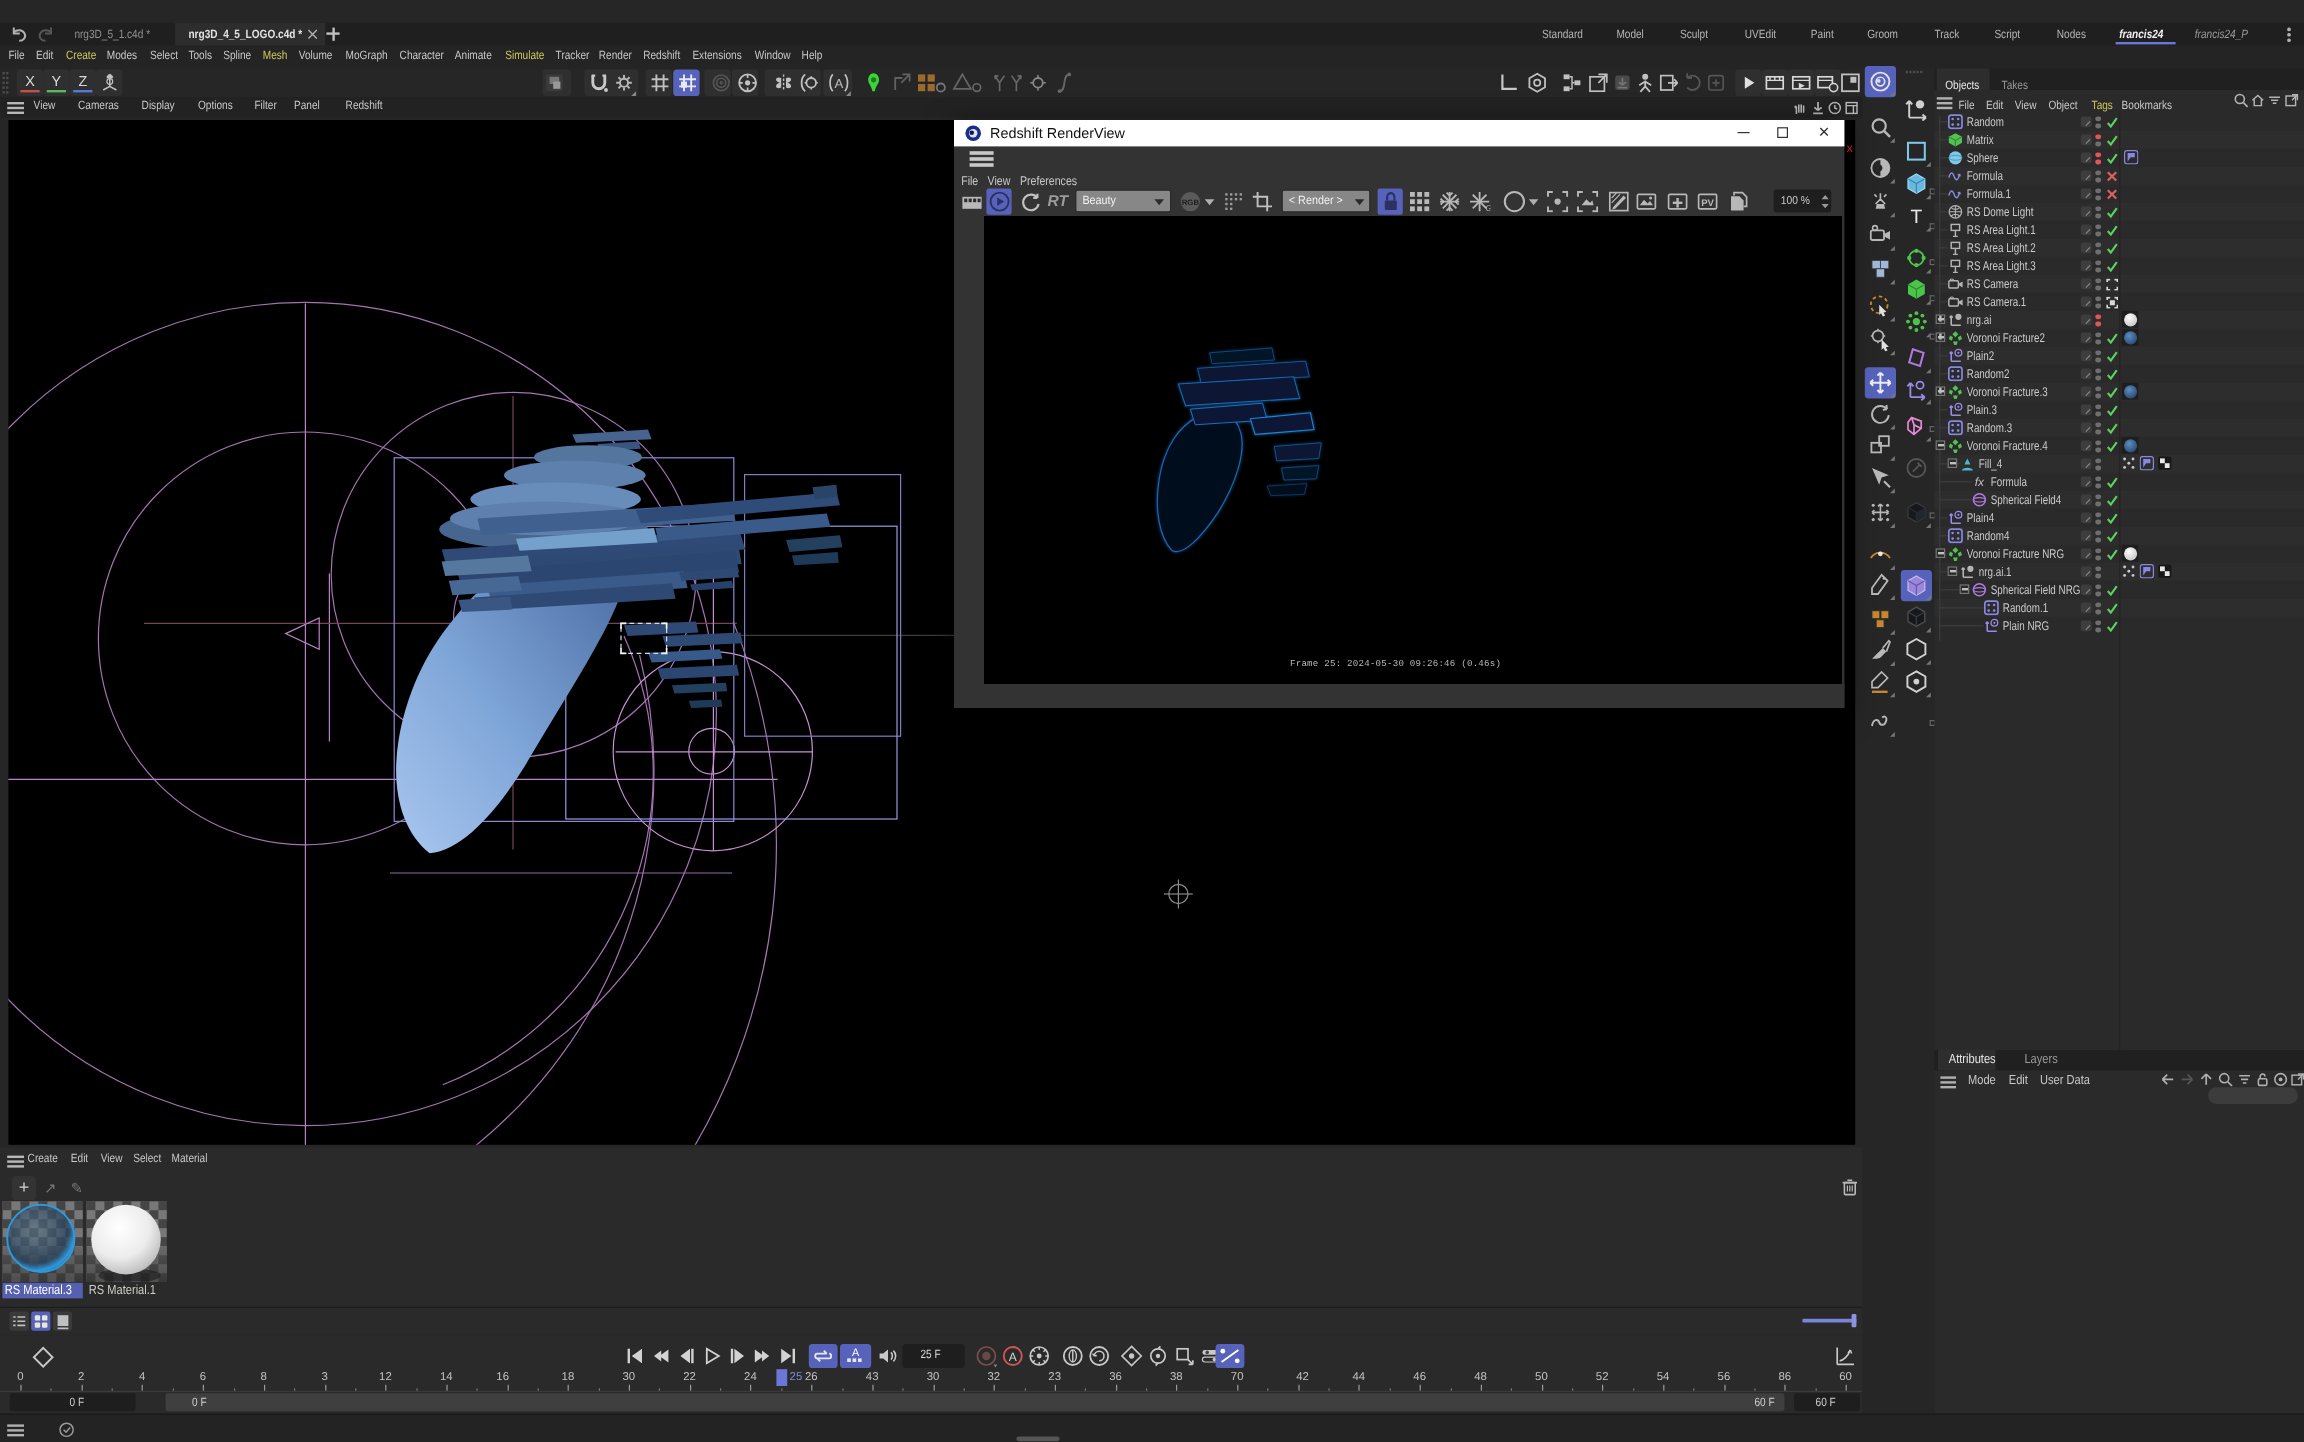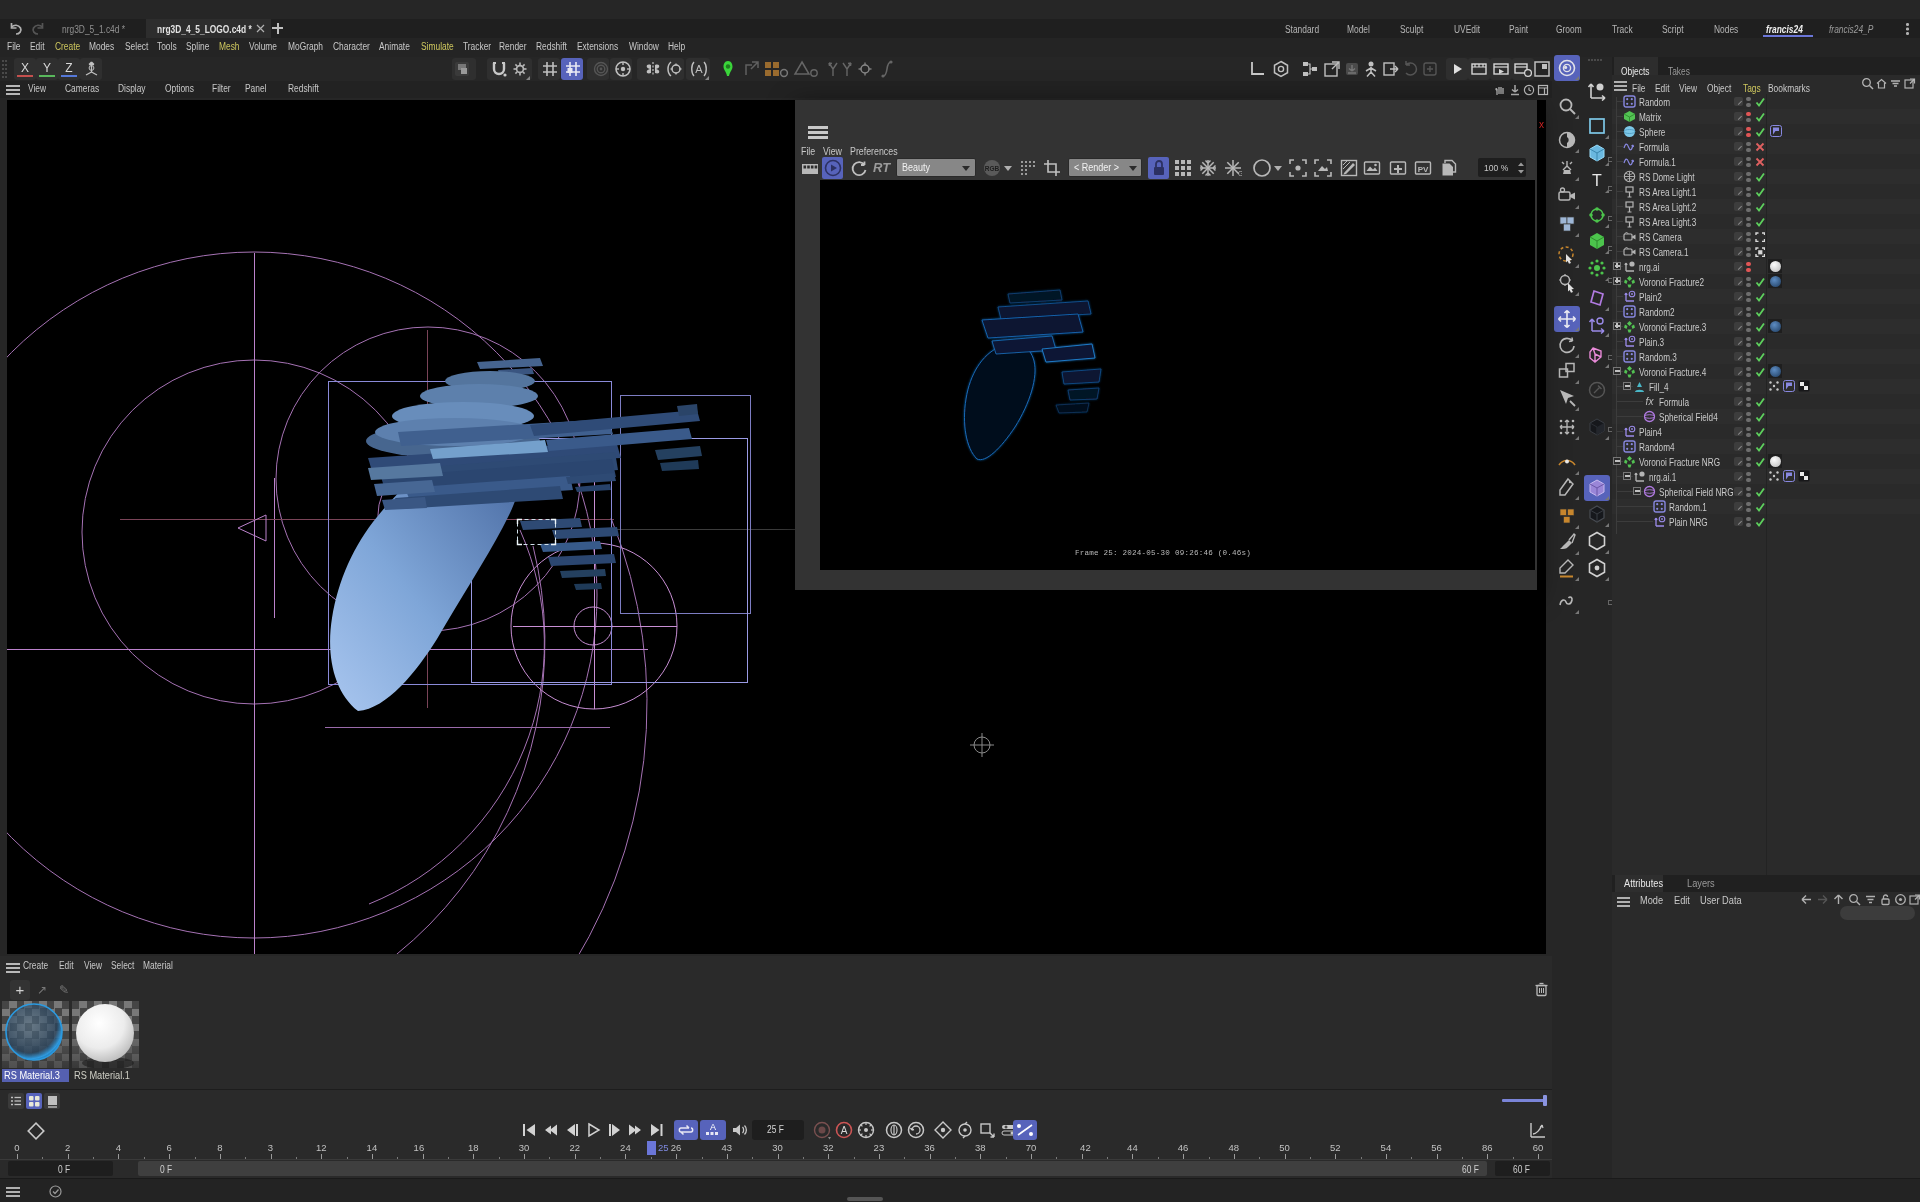--- a/index.html
+++ b/index.html
@@ -1467,20 +1467,31 @@
   <div class="abs" style="left:6px;top:8px;width:14px;height:2px;background:#b0b0b0;box-shadow:0 4px 0 #b0b0b0, 0 8px 0 #b0b0b0;"></div>
   <svg class="abs" style="left:49px;top:6px;" width="13" height="13" viewBox="0 0 13 13">
         <circle cx="6.5" cy="6.5" r="5.5" fill="none" stroke="#9a9a9a" stroke-width="1.2"></circle>
         <path d="M4 6.5 L6 8.5 L9.5 4.5" stroke="#9a9a9a" stroke-width="1.3" fill="none"></path>
       </svg>
   <div class="abs" style="left:847px;top:18px;width:36px;height:4px;background:#555;border-radius:2px;"></div>
 </div>
 
 <div class="abs" id="renderview" style="left:795px;top:100px;width:742px;height:490px;background:#333333;box-shadow:0 6px 24px rgba(0,0,0,0.6);">
 
+  <div class="abs" style="left:0;top:0;width:742px;height:22px;background:#ffffff;">
+    <svg class="abs" style="left:9px;top:4px;" width="14" height="14" viewBox="0 0 14 14">
+          <circle cx="7" cy="7" r="6.5" fill="#1b2f8a"></circle>
+          <circle cx="7" cy="7" r="3.5" fill="#dfe5ee"></circle>
+          <circle cx="5.8" cy="6.6" r="1.9" fill="#101b4a"></circle>
+        </svg>
+    <div class="abs" style="left:30px;top:4px;font-size:12px;color:#111;">Redshift RenderView</div>
+    <div class="abs" style="left:653px;top:10px;width:10px;height:1px;background:#333;"></div>
+    <div class="abs" style="left:686px;top:6px;width:9px;height:9px;border:1px solid #333;"></div>
+    <div class="abs" style="left:720px;top:3px;color:#333;font-size:12px;">✕</div>
+  </div>
 
   <div class="abs" style="left:13px;top:26px;width:20px;height:3px;background:#c8c8c8;box-shadow:0 5px 0 #c8c8c8, 0 10px 0 #c8c8c8;"></div>
 
   <div class="abs txt" style="left:6px;top:45px;font-size:10.5px;">File</div>
   <div class="abs txt" style="left:28px;top:45px;font-size:10.5px;">View</div>
   <div class="abs txt" style="left:55px;top:45px;font-size:10.5px;">Preferences</div>
 
   <div class="abs" id="rvtoolbar" style="left:0;top:57px;width:742px;height:26px;">
     <svg class="abs" style="left:6px;top:3px;" width="18" height="18" viewBox="0 0 18 18">
           <rect x="1" y="4" width="16" height="10" fill="#b8b8b8"></rect>

